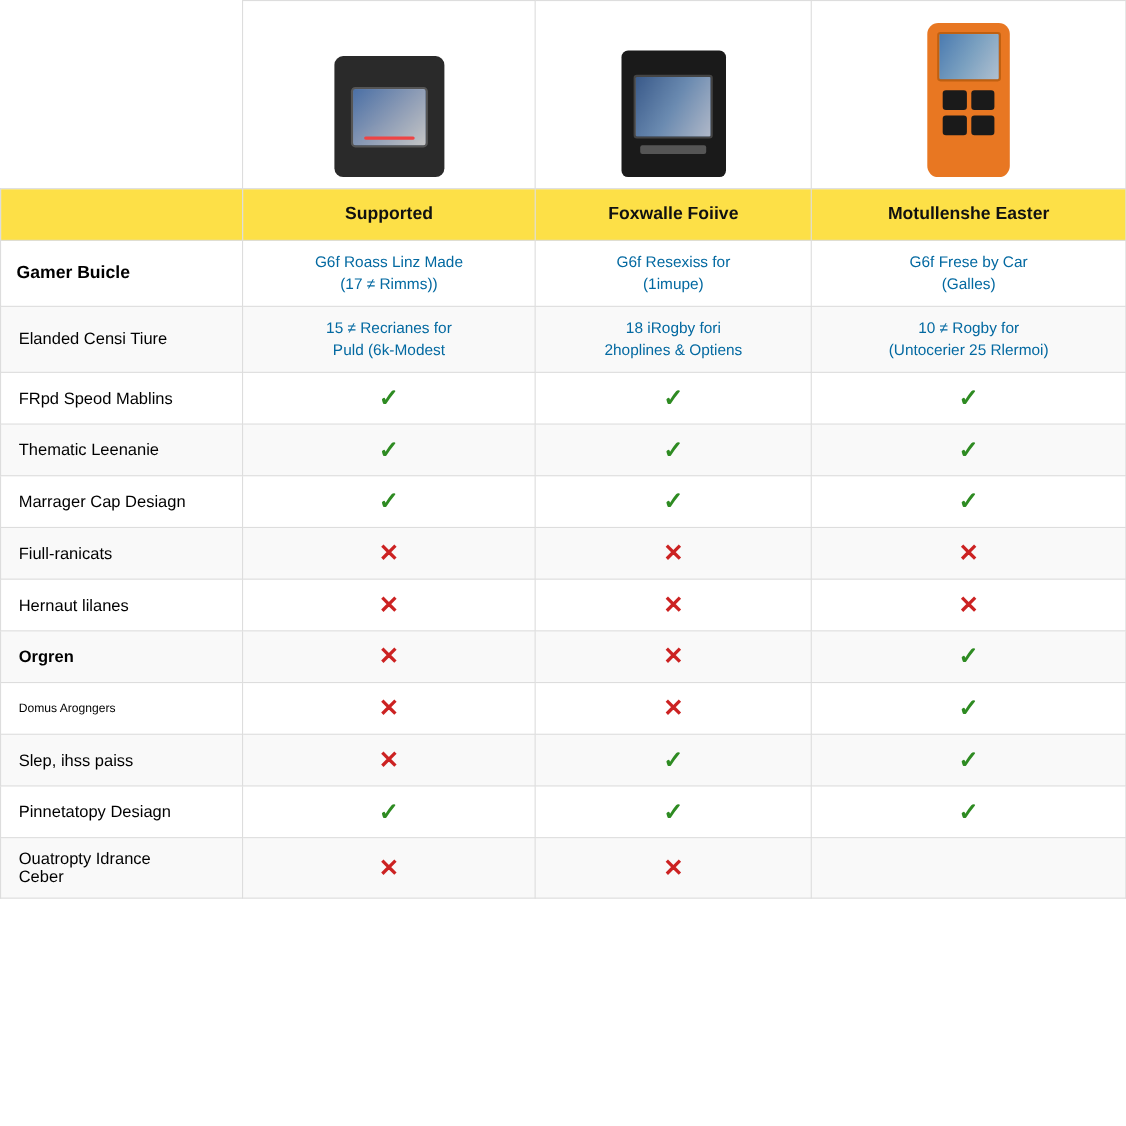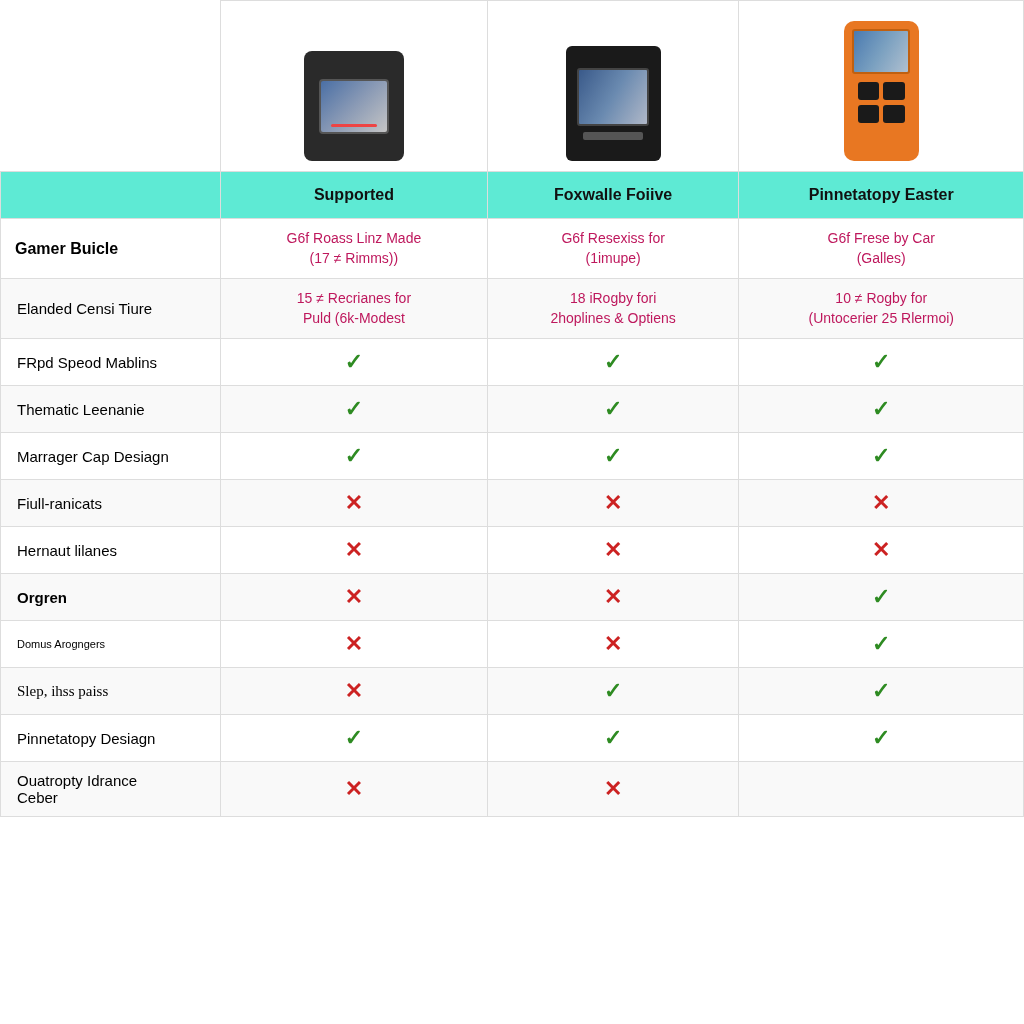--- a/index.html
+++ b/index.html
@@ -20,21 +20,21 @@
       text-align: center;
       vertical-align: middle;
     }
     .comparison-table td:first-child {
       text-align: left;
       font-size: 15px;
       color: #000000;
       width: 220px;
     }
     .comparison-table th {
-      background: #5eead4;
+      background: #fde047;
       font-size: 16px;
       font-weight: bold;
       color: #111;
       padding-top: 14px;
       padding-bottom: 14px;
     }
     .header-image-cell {
       border: none;
       background: #fff;
       padding: 20px 10px 10px 10px;
@@ -157,21 +157,21 @@
       font-weight: bold;
     }
     .row-alt {
       background: #f9f9f9;
     }
     .row-white {
       background: #ffffff;
     }
     .feature-text {
       font-size: 14px;
-      color: #be185d;
+      color: #0369a1;
       line-height: 1.4;
     }
   </style>
 </head>
 <body>
 
 <table class="comparison-table">
   <thead>
     <tr>
 
@@ -210,21 +210,21 @@
     </tr>
     <tr>
       <th></th>
       <th>
         <span>Supported</span>
       </th>
       <th>
         <span>Foxwalle Foiive</span>
       </th>
       <th>
-        <span>Pinnetatopy Easter</span>
+        <span>Motullenshe Easter</span>
       </th>
     </tr>
   </thead>
   <tbody id="table-body">
   <tr class="row-white row-header">
         <td style="font-weight: bold; font-size: 16px;">Gamer Buicle</td>
         <td><span class="feature-text">G6f Roass Linz Made<br>(17 ≠ Rimms))</span></td>
         <td><span class="feature-text">G6f Resexiss for<br>(1imupe)</span></td>
         <td><span class="feature-text">G6f Frese by Car<br>(Galles)</span></td>
       </tr>
@@ -270,21 +270,21 @@
         <td><span class="cross">✕</span></td>
         <td><span class="check">✓</span></td>
       </tr>
       <tr class="row-white row-feature">
         <td style="font-weight: normal; font-size: 11px;">Domus Arogngers</td>
         <td><span class="cross">✕</span></td>
         <td><span class="cross">✕</span></td>
         <td><span class="check">✓</span></td>
       </tr>
       <tr class="row-alt row-feature">
-        <td style="font-weight: normal; font-size: 15px; font-family: Liberation Serif, serif;">Slep, ihss paiss</td>
+        <td style="font-weight: normal; font-size: 15px;">Slep, ihss paiss</td>
         <td><span class="cross">✕</span></td>
         <td><span class="check">✓</span></td>
         <td><span class="check">✓</span></td>
       </tr>
       <tr class="row-white row-feature">
         <td style="font-weight: normal; font-size: 15px;">Pinnetatopy Desiagn</td>
         <td><span class="check">✓</span></td>
         <td><span class="check">✓</span></td>
         <td><span class="check">✓</span></td>
       </tr>

